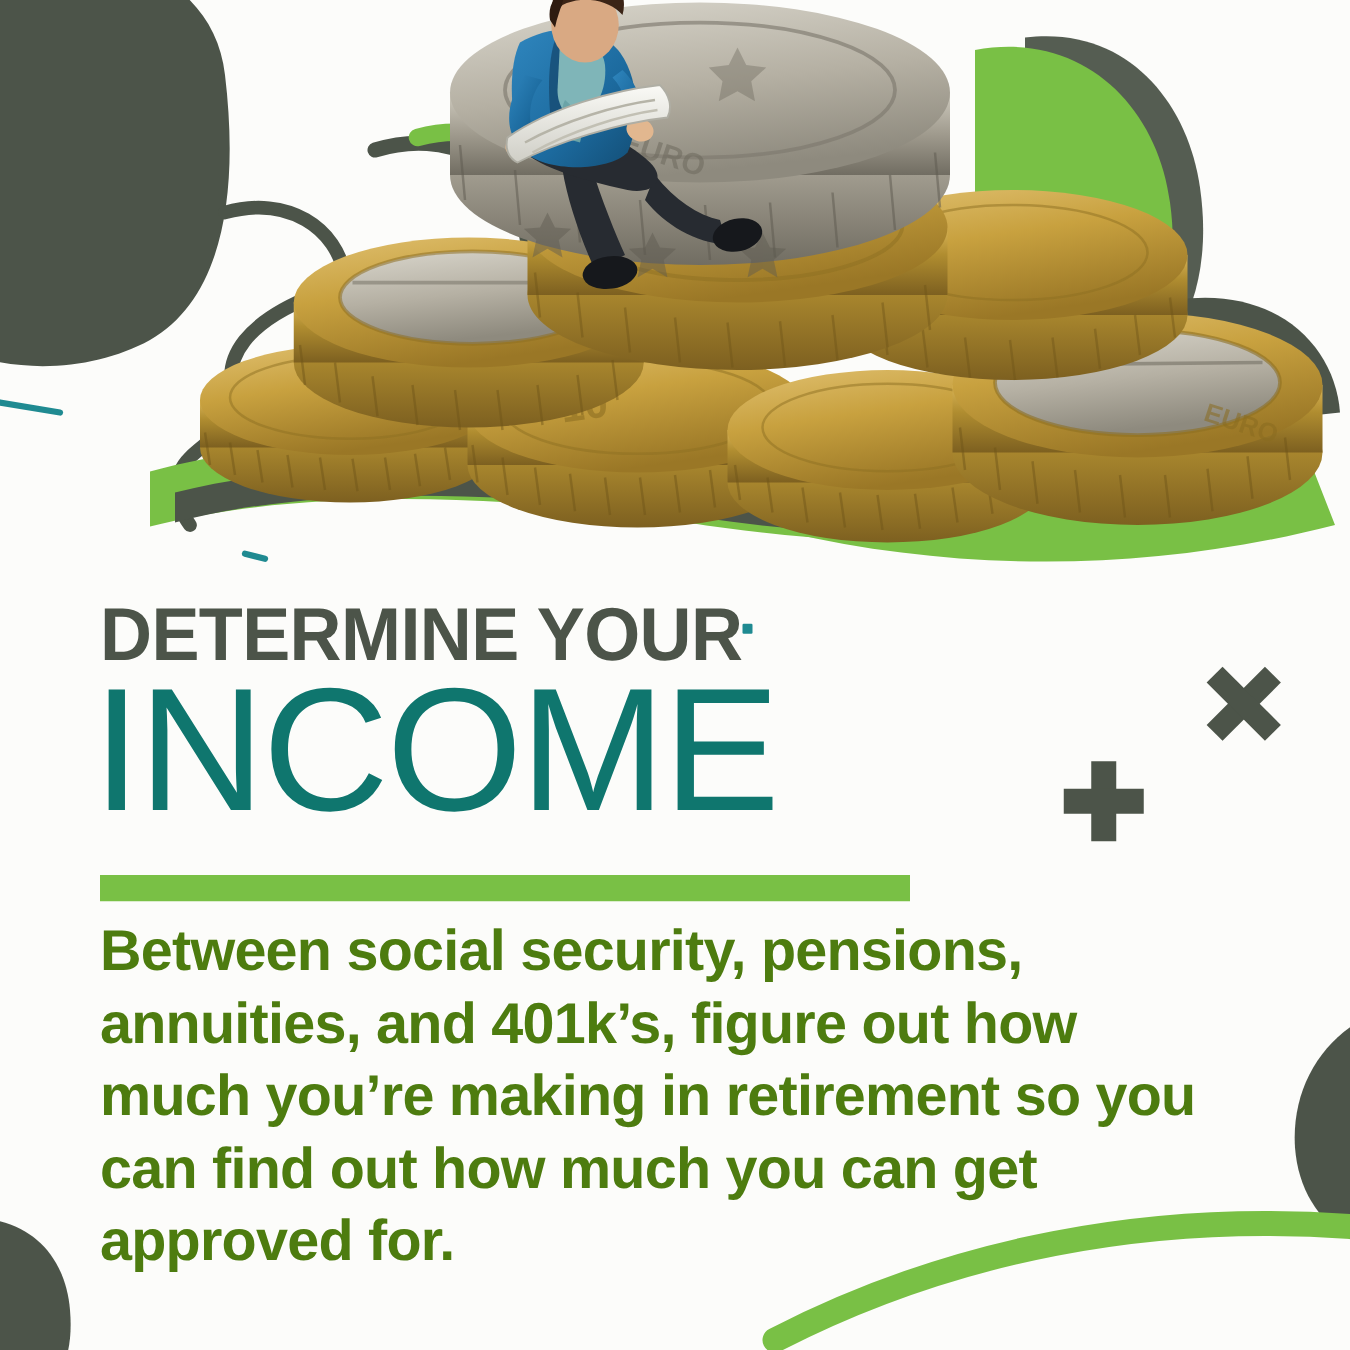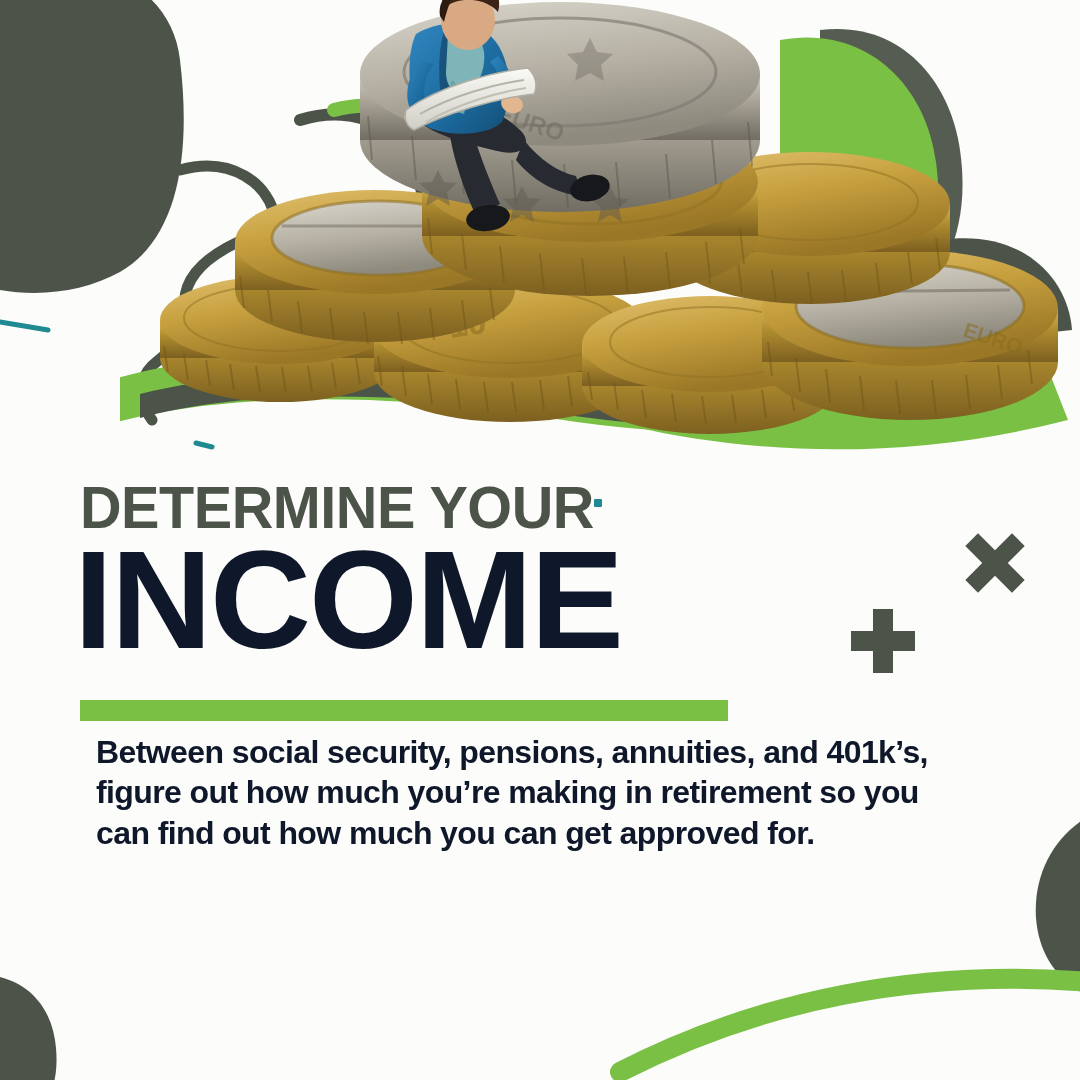--- a/index.html
+++ b/index.html
@@ -51,47 +51,46 @@
     white-space: nowrap;
     font-stretch: condensed;
     transform: scaleX(0.96);
     transform-origin: left center;
   }
   #headline {
     position: absolute;
     left: 74px;
     top: 60px;
     font-size: 140px;
-    font-weight: bold;
-    color: #0f172a;
+    font-weight: normal;
+    color: #0f766e;
     line-height: 1;
     white-space: nowrap;
     letter-spacing: -2px;
     transform: scaleX(1.0);
     transform-origin: left center;
   }
   #rule {
     position: absolute;
     left: 80px;
     top: 230px;
     width: 648px;
     height: 21px;
     background: #79C045;
   }
   #body-copy {
     position: absolute;
     left: 80px;
     top: 262px;
     width: 880px;
-    font-size: 32px;
+    font-size: 46px;
     font-weight: bold;
-    color: #0f172a;
+    color: #4d7c0f;
     line-height: 1.26;
     letter-spacing: -0.6px;
-    margin-left: 16px;
   }
 
   
   .mark {
     position: absolute;
   }
   #x-mark { left: 960px; top: 528px; width: 70px; height: 70px; }
   #plus-mark { left: 848px; top: 606px; width: 70px; height: 70px; }
   .cross-shape { width: 100%; height: 100%; }
   #teal-dot {

